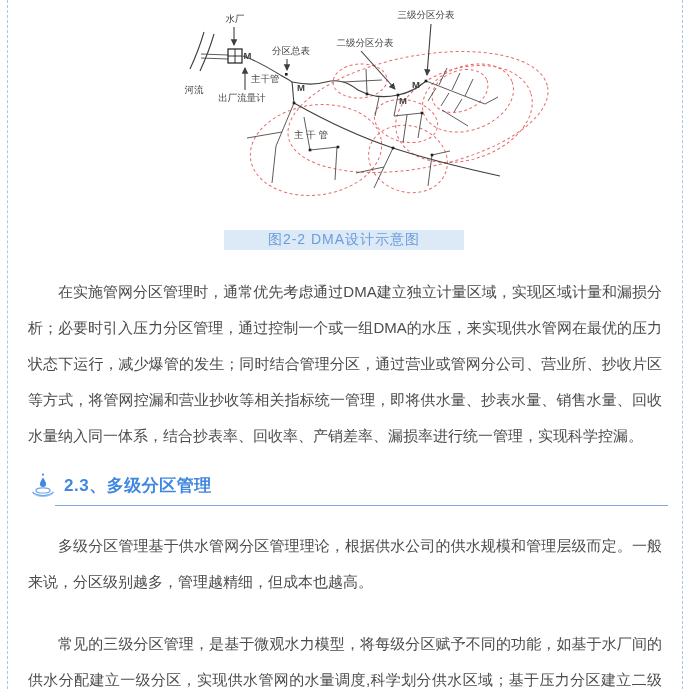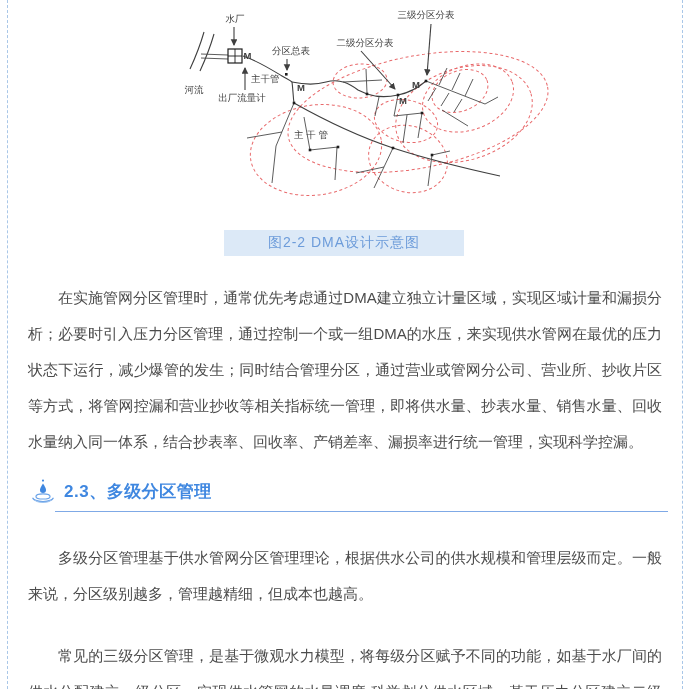--- a/index.html
+++ b/index.html
@@ -19,37 +19,37 @@
   .figure-wrap svg { display:block; width:424px; height:222px; }
 
   .diag-label { font-size:9.5px; fill:#3f3f3f; }
   .pipe { stroke:#3f3f3f; stroke-width:1.1; fill:none; }
   .pipe-thin { stroke:#4a4a4a; stroke-width:0.9; fill:none; }
   .zone { stroke:#e8696b; stroke-width:1; fill:none; stroke-dasharray:3 2.6; }
   .dot { fill:#1e1e1e; }
 
   .caption {
     margin:4px auto 0 auto;
-    width:240px; height:26px;
+    width:240px; height:20px;
     background:#dce9f7;
     color:#6d9cda;
     font-size:14px;
     display:flex; align-items:center; justify-content:center;
     letter-spacing:1px;
   }
 
   .para {
     margin:24px 26px 0 28px;
     font-size:15px;
     line-height:36px;
     color:#4c4c4c;
     text-align:justify;
     text-indent:2em;
   }
-  .para.p2 { margin-top:28px; }
+  .para.p2 { margin-top:22px; }
   .para.p3 { margin-top:26px; }
 
   .section-head {
     margin:18px 20px 8px 30px;
     text-align:center;
   }
   .section-head .row { display:flex; align-items:center; }
   .section-head .icon { width:26px; height:26px; margin-right:8px; flex:0 0 aupx; }
   .section-head .title {
     color:#3f87e0; font-weight:bold; font-size:17px; letter-spacing:0.5px;

